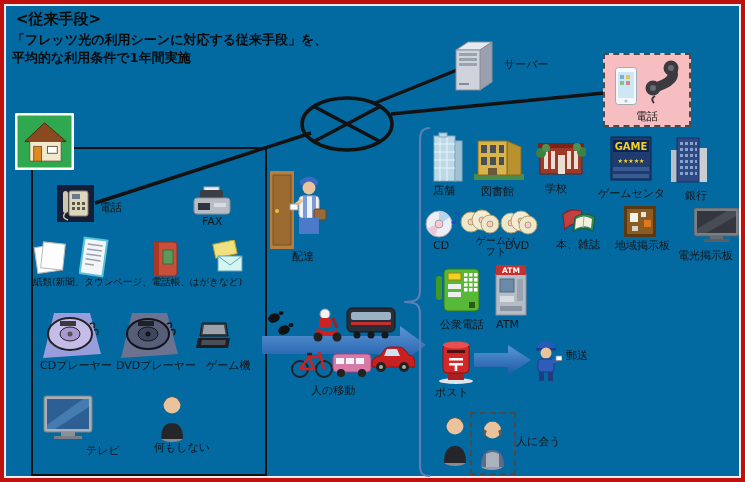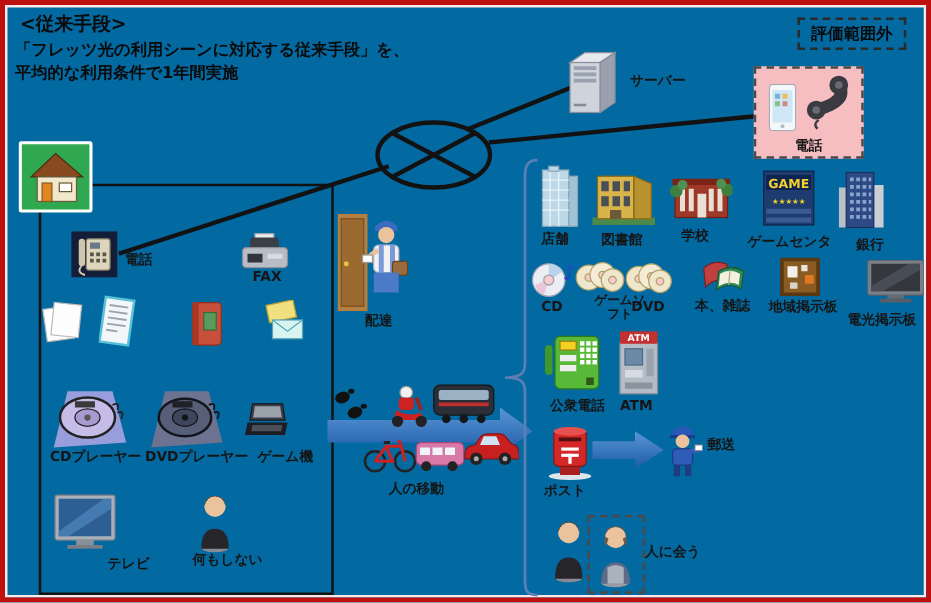--- a/index.html
+++ b/index.html
@@ -1,18 +1,18 @@
 <!DOCTYPE html>
 <html><head>
 <meta charset="utf-8">
 <style>
   html,body{margin:0;padding:0;background:#fff;font-family:"DejaVu Sans",sans-serif;}
   #canvas{position:relative;width:745px;height:482px;box-sizing:border-box;
     background:#0369a1;border:4px solid #bf1010;box-shadow:inset 0 0 0 2px #fde9e9;overflow:hidden;}
-  .lbl{position:absolute;font-size:11px;color:#151515;white-space:nowrap;z-index:4;line-height:12px;font-weight:bold;}
+  .lbl{position:absolute;font-size:11px;color:#151515;white-space:nowrap;z-index:4;line-height:12px;}
   .ttl{position:absolute;left:12px;top:6px;font-size:15px;font-weight:bold;color:#0a0a0a;z-index:4;}
   .sub{position:absolute;font-size:13px;font-weight:bold;color:#0a0a0a;z-index:4;white-space:nowrap;}
   .badge{position:absolute;left:634px;top:10px;border:2px dashed #2a2a2a;padding:2px 9px;
     font-size:13px;font-weight:bold;color:#0a0a0a;z-index:4;background:transparent;}
   #homerect{position:absolute;left:27px;top:143px;width:232px;height:325px;
     border:2px solid #121212;z-index:0;}
   #netphonebox{position:absolute;left:599px;top:49px;width:84px;height:70px;
     border:2px dashed #4a4a4a;background:#f6bec1;z-index:2;}
   #meetbox{position:absolute;left:466px;top:408px;width:42px;height:59px;
     border:2px dashed #4a4a4a;z-index:2;}
@@ -22,21 +22,20 @@
   .wrap{white-space:normal;text-align:center;margin-left:16px;}
 </style>
 </head>
 <body>
 
 <div id="canvas">
 
   <div class="ttl">&lt;従来手段&gt;</div>
   <div class="sub" style="left:8px;top:27px;">「フレッツ光の利用シーンに対応する従来手段」を、</div>
   <div class="sub" style="left:8px;top:45px;">平均的な利用条件で1年間実施</div>
-  <div class="badge">評価範囲外</div>
 
   <div id="homerect"></div>
 
   <svg id="overlay" viewBox="0 0 745 482">
     <defs>
       <linearGradient id="bluearrow" x1="0" y1="0" x2="0" y2="1">
         <stop offset="0" stop-color="#5a96d4"></stop>
           <stop offset="1" stop-color="#1d5aa8"></stop>
       </linearGradient>
     </defs>
@@ -157,20 +156,21 @@
       <rect x="11" y="10" width="10" height="14" fill="#5a9a5a" stroke="#3a6a3a"></rect>
     </svg>
   </div>
   <div class="icon" style="left:204px;top:236px;width:36px;height:34px;">
     <svg viewBox="0 0 36 34">
       <rect x="6" y="2" width="22" height="14" fill="#f0e080" stroke="#b8a030" transform="rotate(-12 17 9)"></rect>
       <rect x="10" y="16" width="24" height="15" fill="#d8f4f0" stroke="#58a8b8"></rect>
       <polyline points="10,16 22,25 34,16" fill="none" stroke="#58a8b8"></polyline>
     </svg>
   </div>
+  <div class="lbl" style="left:29px;top:272px;font-size:9.5px;">紙類(新聞、タウンページ、電話帳、はがきなど)</div>
 
   <div class="icon" style="left:34px;top:308px;width:64px;height:48px;">
     <svg viewBox="0 0 64 48">
       <polygon points="16,1 52,1 63,42 5,46" fill="#989ddb"></polygon>
       <ellipse cx="32" cy="22" rx="22" ry="16" fill="#c6bce8" stroke="#222" stroke-width="2"></ellipse>
       <ellipse cx="32" cy="22" rx="10" ry="7" fill="#a89ad0" stroke="#222"></ellipse>
       <circle cx="32" cy="22" r="2.5" fill="#555"></circle>
       <rect x="22" y="9" width="16" height="5" fill="#3a3a3a"></rect>
       <path d="M52,12 q6,-3 4,4 M56,18 q6,-2 3,5" stroke="#222" fill="none" stroke-width="1.5"></path>
     </svg>

